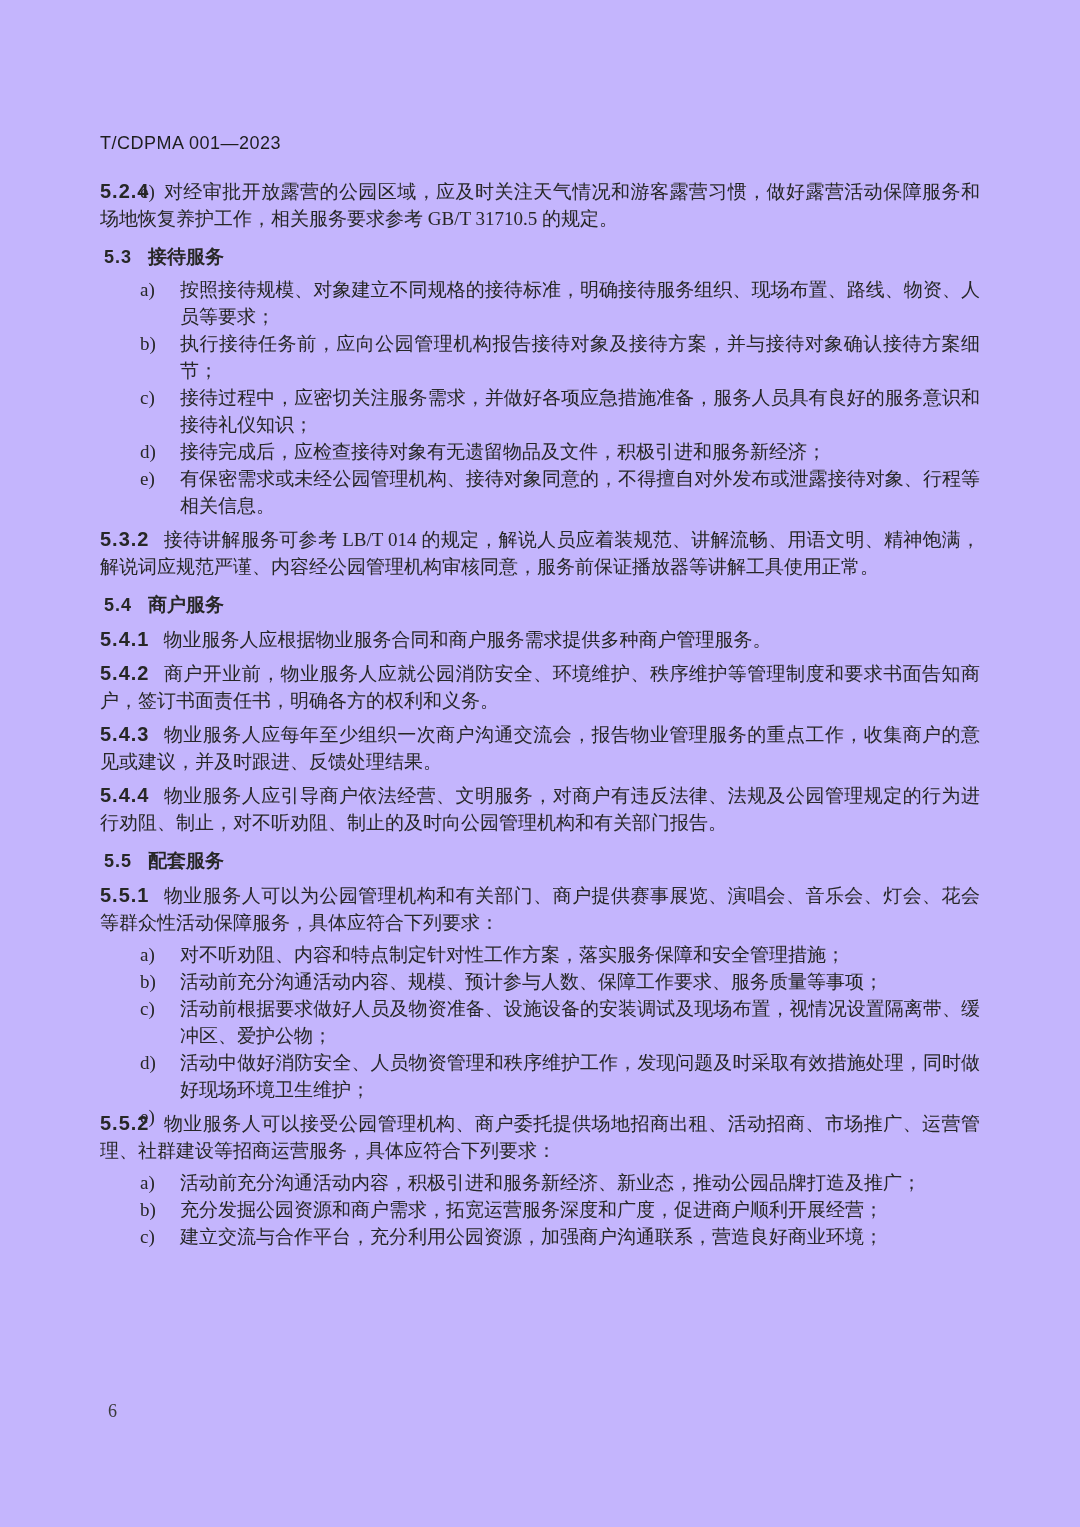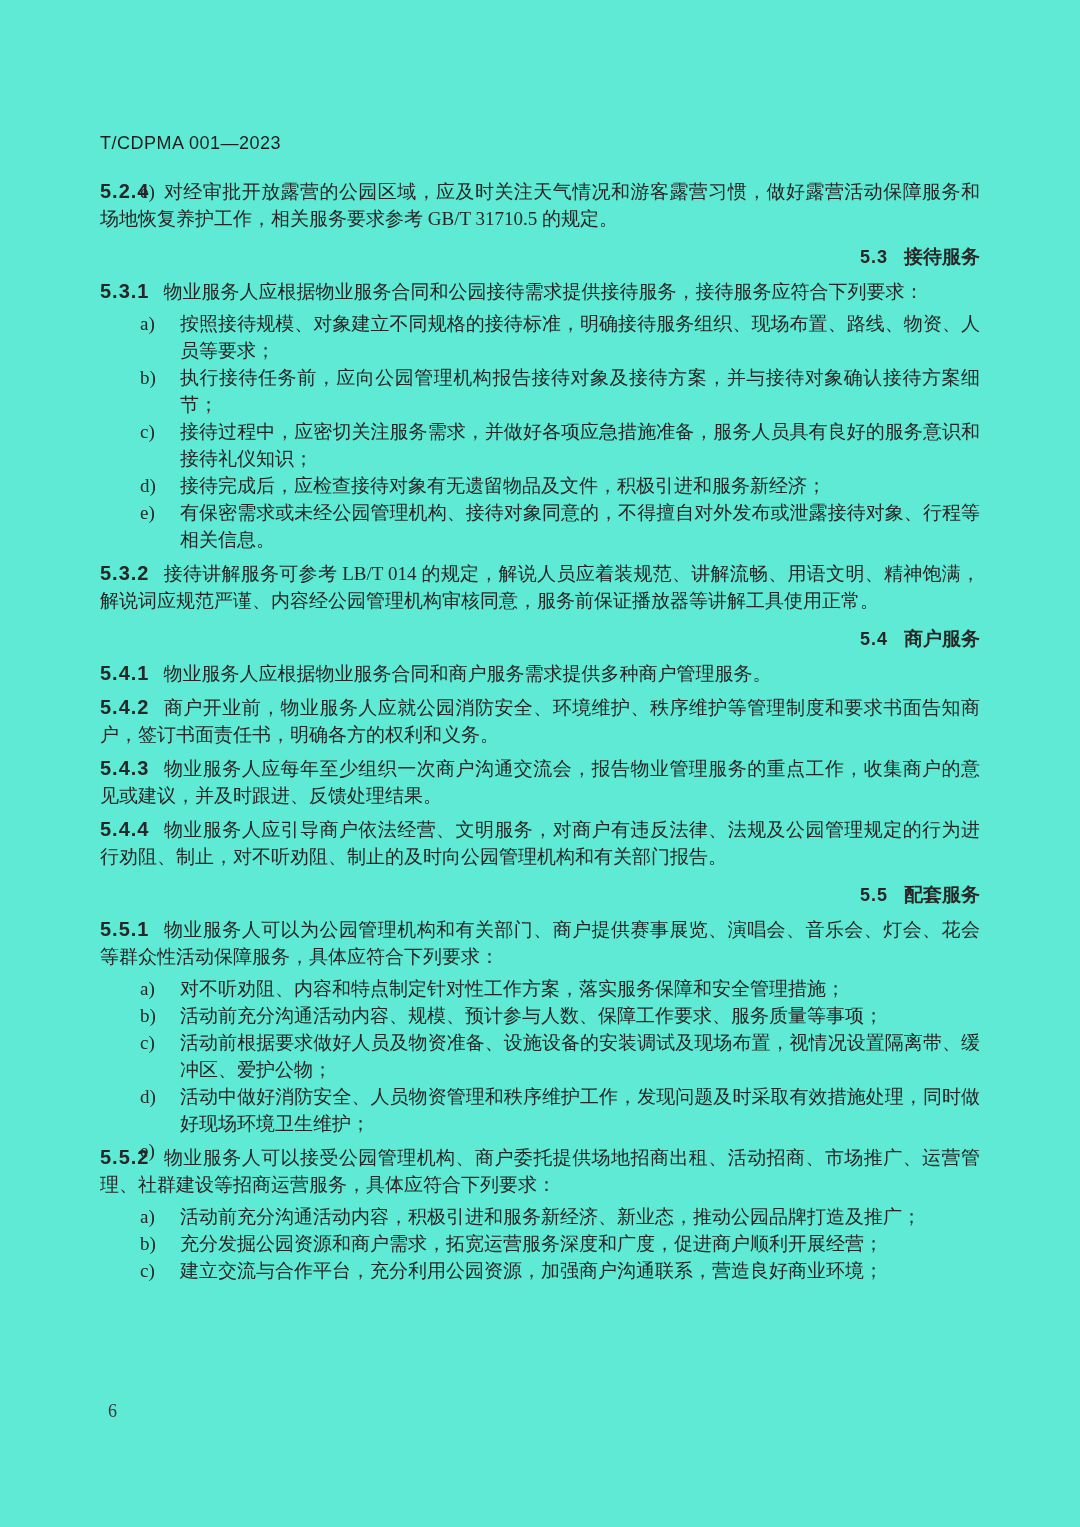--- a/index.html
+++ b/index.html
@@ -1,38 +1,37 @@
 <!DOCTYPE html>
 <html><head>
 <meta charset="utf-8">
 <style>
   html,body{margin:0;padding:0;background:#f4f4f1;}
   .page{
     width:1080px;height:1527px;margin:0 auto;position:relative;
-    background:#5eead4;box-sizing:border-box;
+    background:#c4b5fd;box-sizing:border-box;
     padding:132px 100px 0 100px;
     color:#272727;
     font-family:"Liberation Serif","DejaVu Serif",serif;
     font-size:19px;line-height:27px;
   }
   .doc-code{
     font-family:"Liberation Sans","DejaVu Sans",sans-serif;
     font-size:18px;line-height:22px;letter-spacing:0.5px;
     color:#1e1e1e;margin:0 0 24px 0;
   }
   .clause{margin:7px 0 0 0;text-align:justify;}
   .cnum{
     font-family:"Liberation Sans","DejaVu Sans",sans-serif;
     font-weight:700;font-size:20px;letter-spacing:1px;
     margin-right:14px;white-space:nowrap;
   }
   .sec{
     margin:11px 0 0 4px;font-weight:700;font-size:19px;
     font-family:"Liberation Sans","DejaVu Sans",sans-serif;
-    text-align:right;
   }
   .sec .cnum{margin-right:16px;font-size:18px;}
   .list{margin:5px 0 0 0;}
   .li{position:relative;padding-left:80px;text-align:justify;}
   .li-label{position:absolute;left:40px;top:0;}
   .page-num{
     position:absolute;left:108px;top:1398px;
     font-size:18px;color:#3a3a3a;
   }
 </style>
@@ -51,23 +50,20 @@
 
   <div class="clause">
     <span class="cnum">5.2.4</span><span>对经审批开放露营的公园区域，应及时关注天气情况和游客露营习惯，做好露营活动保障服务和场地恢复养护工作，相关服务要求参考 GB/T 31710.5 的规定。</span>
   </div>
 
 
   <div class="sec">
     <span class="cnum">5.3</span><span>接待服务</span>
   </div>
 
-  <div class="clause">
-    <span class="cnum">5.3.1</span><span>物业服务人应根据物业服务合同和公园接待需求提供接待服务，接待服务应符合下列要求：</span>
-  </div>
 
   <div class="list">
     <div class="li">
       <span class="li-label">a)</span>
       <span class="li-text">按照接待规模、对象建立不同规格的接待标准，明确接待服务组织、现场布置、路线、物资、人员等要求；</span>
     </div>
     <div class="li">
       <span class="li-label">b)</span>
       <span class="li-text">执行接待任务前，应向公园管理机构报告接待对象及接待方案，并与接待对象确认接待方案细节；</span>
     </div>

